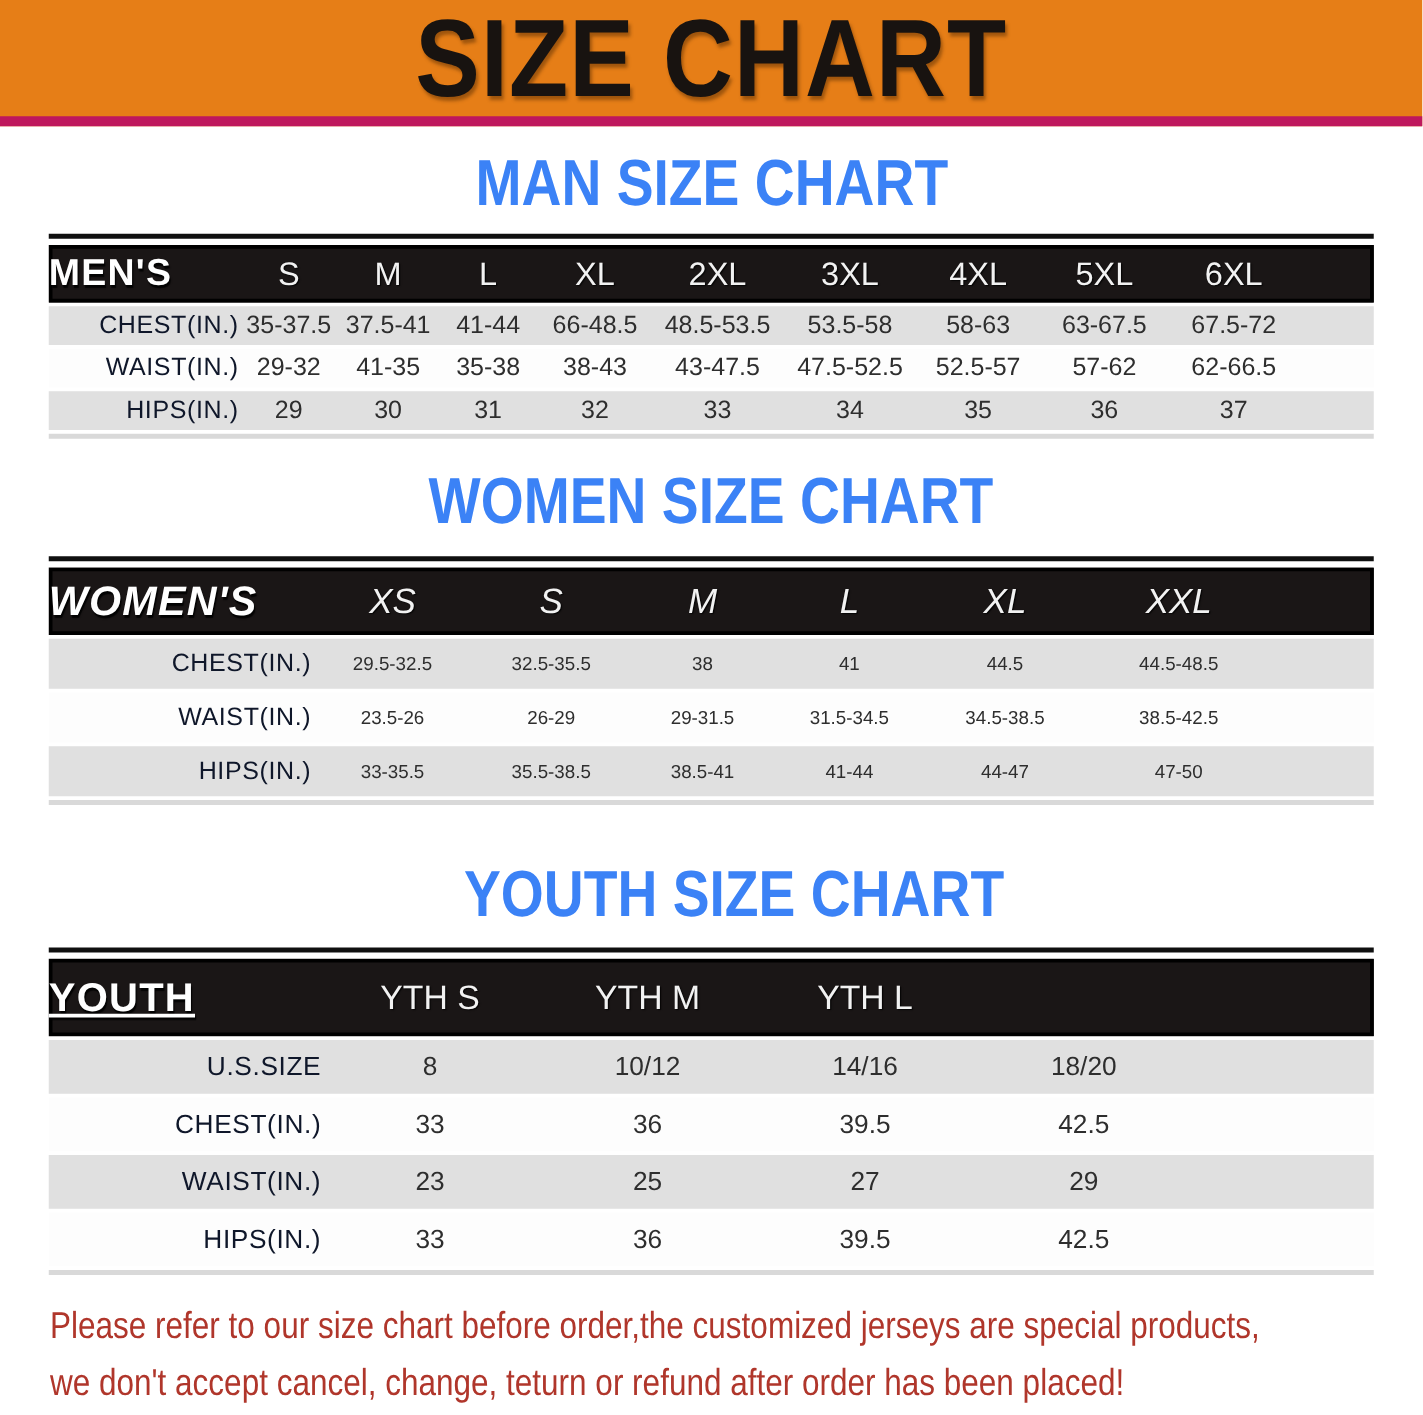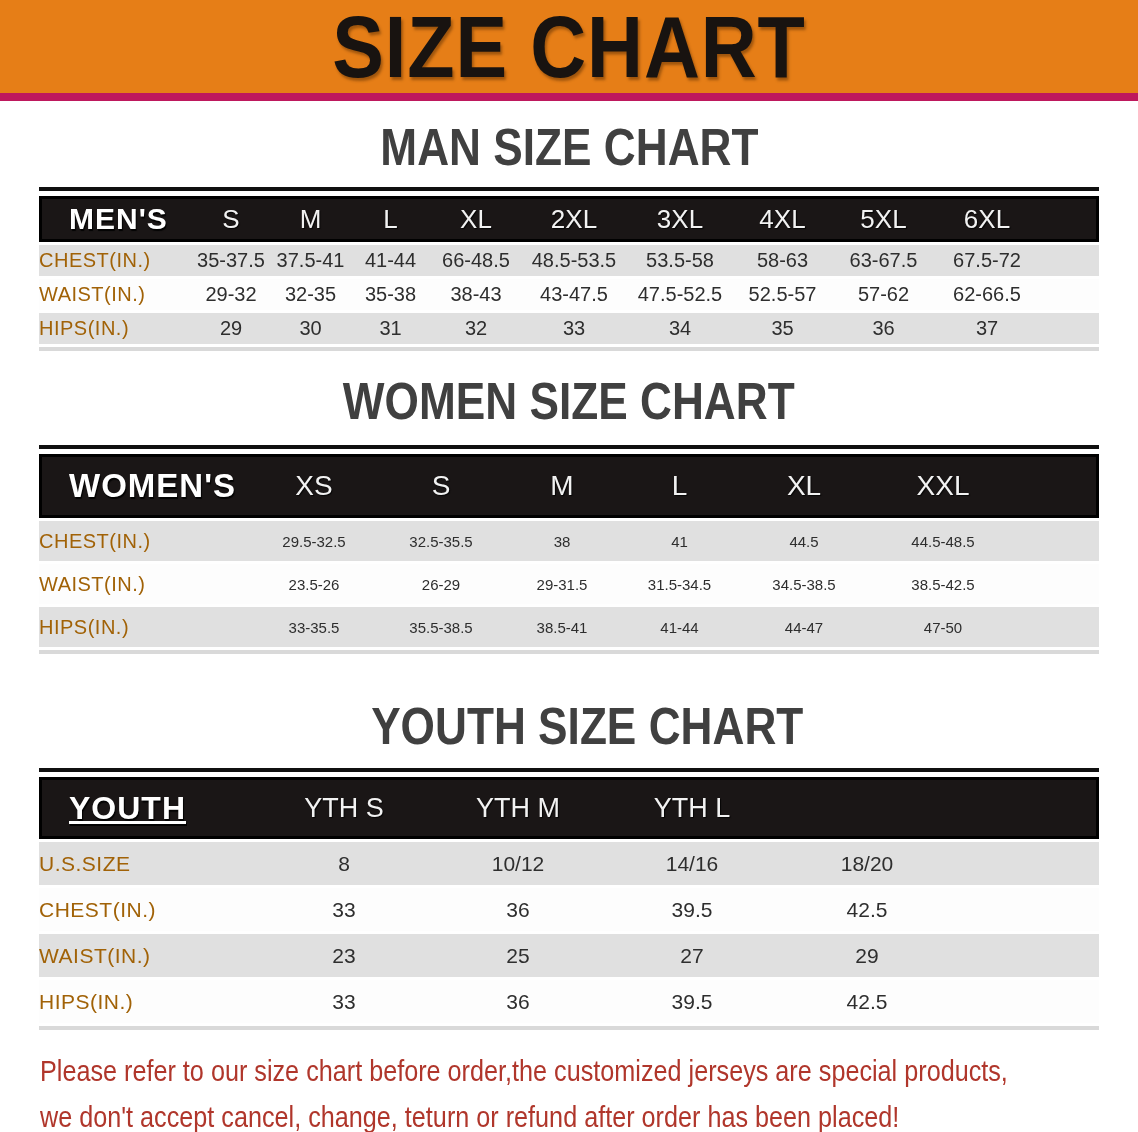--- a/index.html
+++ b/index.html
@@ -18,58 +18,58 @@
   .banner-title {
     font-size:88px; font-weight:700; color:#181310;
     line-height:1; letter-spacing:1px;
     transform:scaleX(0.88);
     text-shadow:2px 3px 3px rgba(70,35,0,0.45);
     white-space:nowrap;
   }
   
   .section-title {
     text-align:center; margin:0; line-height:1;
-    font-size:52px; font-weight:700; color:#404040;
+    font-size:52px; font-weight:700; color:#3b82f6;
   }
   .section-title span { display:inline-block; transform:scaleX(0.85); white-space:nowrap; }
   #sec-men   .section-title { margin:20px 0 14px; }
   #sec-women .section-title { margin:24px 0 18px; }
   #sec-youth .section-title { margin:46px 0 16px;padding-left:36px; }
   
   .size-table { width:1060px; margin:0 auto; }
   .top-rule    { height:4px; background:#101010; margin-bottom:5px; }
   .bottom-rule { height:4px; background:#d9d9d9; margin-top:3px; }
   .grid { display:grid; align-items:center; }
   .cols-men   { grid-template-columns:152px 80px 79px 81px 90px 106px 106px 99px 103px 104px 60px; }
   .cols-women { grid-template-columns:210px 130px 124px 118px 117px 132px 146px 83px; }
   .cols-youth { grid-template-columns:218px 174px 174px 174px 176px 144px; }
   .header {
     background:#1a1616; color:#ffffff;
     box-shadow:inset 0 0 0 3px #000000;
   }
   .men   .header { height:46px; }
-  .women .header { height:64px; }
+  .women .header { height:54px;font-style:italic; }
   .youth .header { height:62px; }
-  .corner { font-weight:700; padding-left:30px; letter-spacing:1px; white-space:nowrap;
+  .corner { font-weight:700; padding-left:0; letter-spacing:1px; white-space:nowrap;
             text-shadow:1px 2px 1px rgba(0,0,0,0.9); }
   .men   .corner { font-size:30px; }
   .women .corner { font-size:33px; }
   .youth .corner { font-size:32px;text-decoration:underline; }
   .colh { text-align:center; color:#f2f2f2; white-space:nowrap;
           text-shadow:1px 1px 1px rgba(0,0,0,0.8); }
   .men   .colh { font-size:26px; }
   .women .colh { font-size:28px; }
   .youth .colh { font-size:27px; }
   .row { margin-top:3px; }
   .men   .row { height:31px; }
   .women .row { height:40px; }
   .youth .row { height:43px; }
   .gray  { background:#e0e0e0; }
   .white { background:#fdfdfd; }
-  .rlabel { text-align:left; font-size:20px; color:#a16207; letter-spacing:0.5px; white-space:nowrap; }
+  .rlabel { text-align:right; font-size:20px; color:#0f172a; letter-spacing:0.5px; white-space:nowrap; }
   .youth .rlabel { font-size:21px; }
   .cell { text-align:center; color:#2e2e2e; white-space:nowrap; }
   .men   .cell { font-size:20px; }
   .women .cell { font-size:15px; }
   .youth .cell { font-size:21px; }
   
   .footer { margin:18px 0 0 40px; }
   .footer p {
     margin:0; font-size:30px; line-height:46px;
     color:#b0362b; white-space:nowrap;
@@ -109,21 +109,21 @@
         <div class="cell">48.5-53.5</div>
         <div class="cell">53.5-58</div>
         <div class="cell">58-63</div>
         <div class="cell">63-67.5</div>
         <div class="cell">67.5-72</div>
         <div class="fill"></div>
       </div>
       <div class="grid row white cols-men">
         <div class="rlabel">WAIST(IN.)</div>
         <div class="cell">29-32</div>
-        <div class="cell">32-35</div>
+        <div class="cell">41-35</div>
         <div class="cell">35-38</div>
         <div class="cell">38-43</div>
         <div class="cell">43-47.5</div>
         <div class="cell">47.5-52.5</div>
         <div class="cell">52.5-57</div>
         <div class="cell">57-62</div>
         <div class="cell">62-66.5</div>
         <div class="fill"></div>
       </div>
       <div class="grid row gray cols-men">

